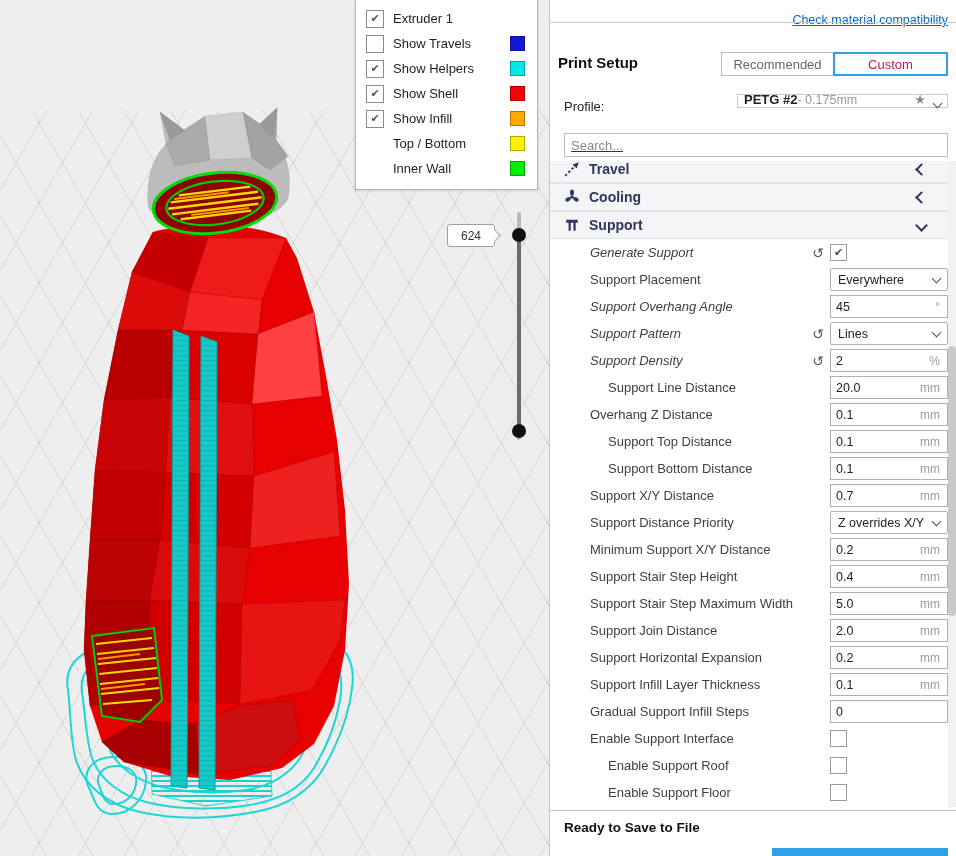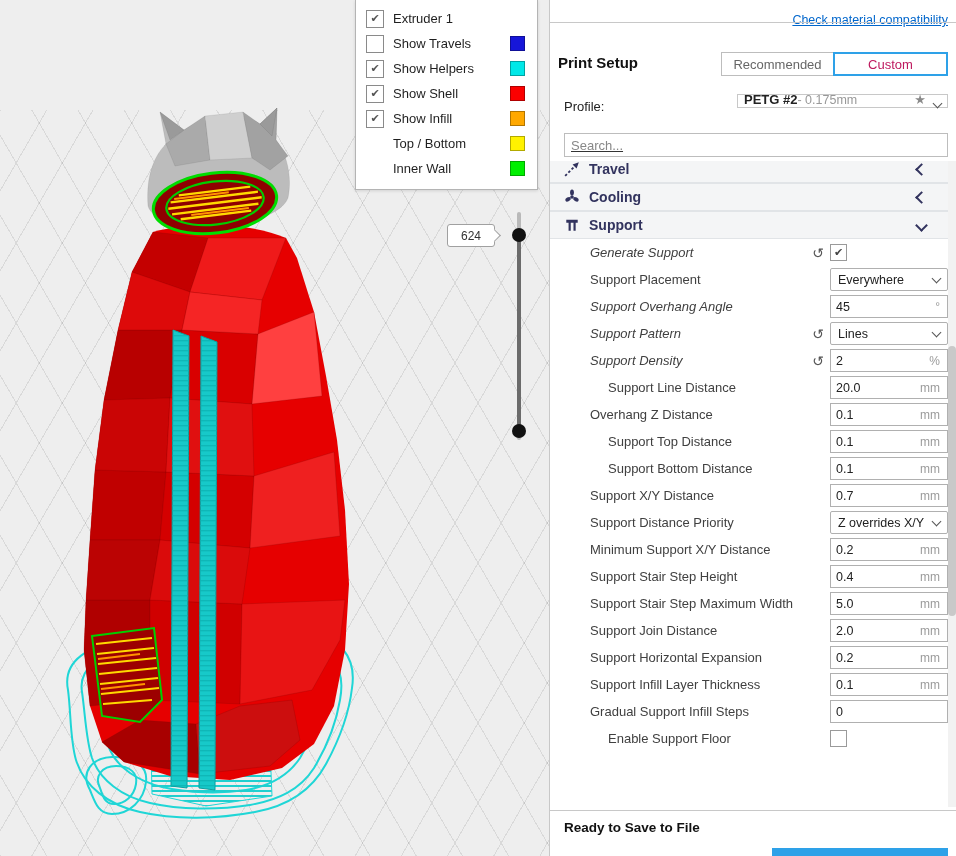--- a/index.html
+++ b/index.html
@@ -485,20 +485,36 @@
               <span class="slab">Gradual Support Infill Steps</span>
               <span class="rightctl">
                 <span class="ctl">
                   <span class="fld">
                     <span class="fval">0</span>
                   </span>
                 </span>
               </span>
             </div>
             <div class="srow">
+              <span class="slab">Enable Support Interface</span>
+              <span class="rightctl">
+                <span class="ctl">
+                  <span class="cb2"></span>
+                </span>
+              </span>
+            </div>
+            <div class="srow">
+              <span class="slab ind">Enable Support Roof</span>
+              <span class="rightctl">
+                <span class="ctl">
+                  <span class="cb2"></span>
+                </span>
+              </span>
+            </div>
+            <div class="srow">
               <span class="slab ind">Enable Support Floor</span>
               <span class="rightctl">
                 <span class="ctl">
                   <span class="cb2"></span>
                 </span>
               </span>
             </div>
           </div>
       </div>
     </div>

